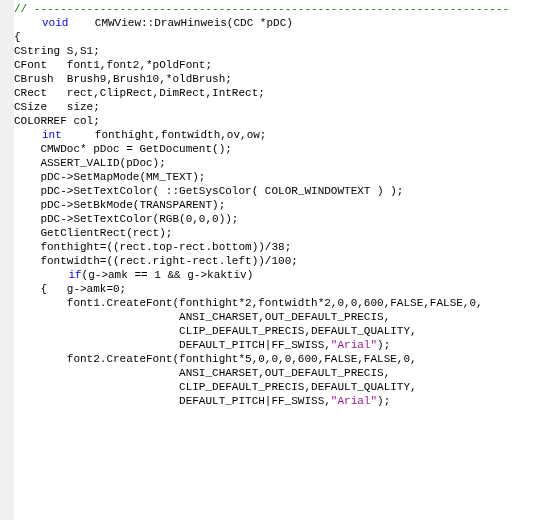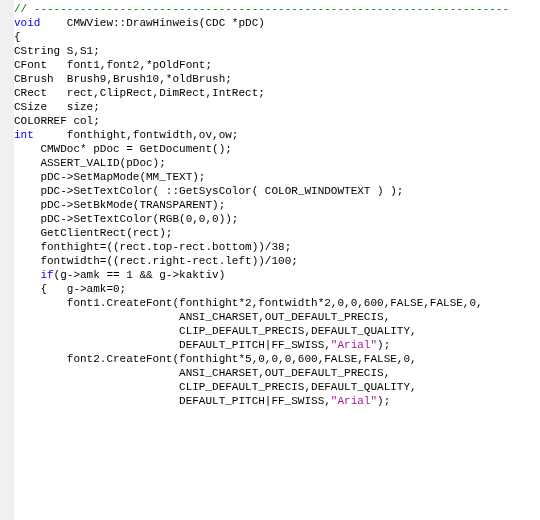--- a/index.html
+++ b/index.html
@@ -23,21 +23,21 @@
     background: #f0f0f0;
   }
   .code {
     position: absolute;
     left: 14px;
     top: 0;
     padding: 2px 0 0 0;
   }
   .line { display: block; }
   .cmt { color: #008000; }
-  .kw  { color: #0000ff; }
+  .kw  { color: #0000ff; padding-left: 28px; }
   .str { color: #a31594; }
 </style>
 </head>
 <body>
 
 
 
 <div class="gutter"></div>
 <div class="code"><span class="line"><span class="cmt">// ------------------------------------------------------------------------</span></span><span class="line"><span class="kw">void</span><span>    CMWView::DrawHinweis(CDC *pDC)</span></span><span class="line"><span>{</span></span><span class="line"><span>CString S,S1;</span></span><span class="line"><span>CFont   font1,font2,*pOldFont;</span></span><span class="line"><span>CBrush  Brush9,Brush10,*oldBrush;</span></span><span class="line"><span>CRect   rect,ClipRect,DimRect,IntRect;</span></span><span class="line"><span>CSize   size;</span></span><span class="line"><span>COLORREF col;</span></span><span class="line"><span class="kw">int</span><span>     fonthight,fontwidth,ov,ow;</span></span><span class="line"><span></span></span><span class="line"><span>    CMWDoc* pDoc = GetDocument();</span></span><span class="line"><span></span></span><span class="line"><span>    ASSERT_VALID(pDoc);</span></span><span class="line"><span></span></span><span class="line"><span>    pDC-&gt;SetMapMode(MM_TEXT);</span></span><span class="line"><span>    pDC-&gt;SetTextColor( ::GetSysColor( COLOR_WINDOWTEXT ) );</span></span><span class="line"><span>    pDC-&gt;SetBkMode(TRANSPARENT);</span></span><span class="line"><span>    pDC-&gt;SetTextColor(RGB(0,0,0));</span></span><span class="line"><span>    GetClientRect(rect);</span></span><span class="line"><span></span></span><span class="line"><span>    fonthight=((rect.top-rect.bottom))/38;</span></span><span class="line"><span>    fontwidth=((rect.right-rect.left))/100;</span></span><span class="line"><span></span></span><span class="line"><span>    </span><span class="kw">if</span><span>(g-&gt;amk == 1 &amp;&amp; g-&gt;kaktiv)</span></span><span class="line"><span>    {   g-&gt;amk=0;</span></span><span class="line"><span>        font1.CreateFont(fonthight*2,fontwidth*2,0,0,600,FALSE,FALSE,0,</span></span><span class="line"><span>                         ANSI_CHARSET,OUT_DEFAULT_PRECIS,</span></span><span class="line"><span>                         CLIP_DEFAULT_PRECIS,DEFAULT_QUALITY,</span></span><span class="line"><span>                         DEFAULT_PITCH|FF_SWISS,</span><span class="str">"Arial"</span><span>);</span></span><span class="line"><span></span></span><span class="line"><span>        font2.CreateFont(fonthight*5,0,0,0,600,FALSE,FALSE,0,</span></span><span class="line"><span>                         ANSI_CHARSET,OUT_DEFAULT_PRECIS,</span></span><span class="line"><span>                         CLIP_DEFAULT_PRECIS,DEFAULT_QUALITY,</span></span><span class="line"><span>                         DEFAULT_PITCH|FF_SWISS,</span><span class="str">"Arial"</span><span>);</span></span></div>
 

